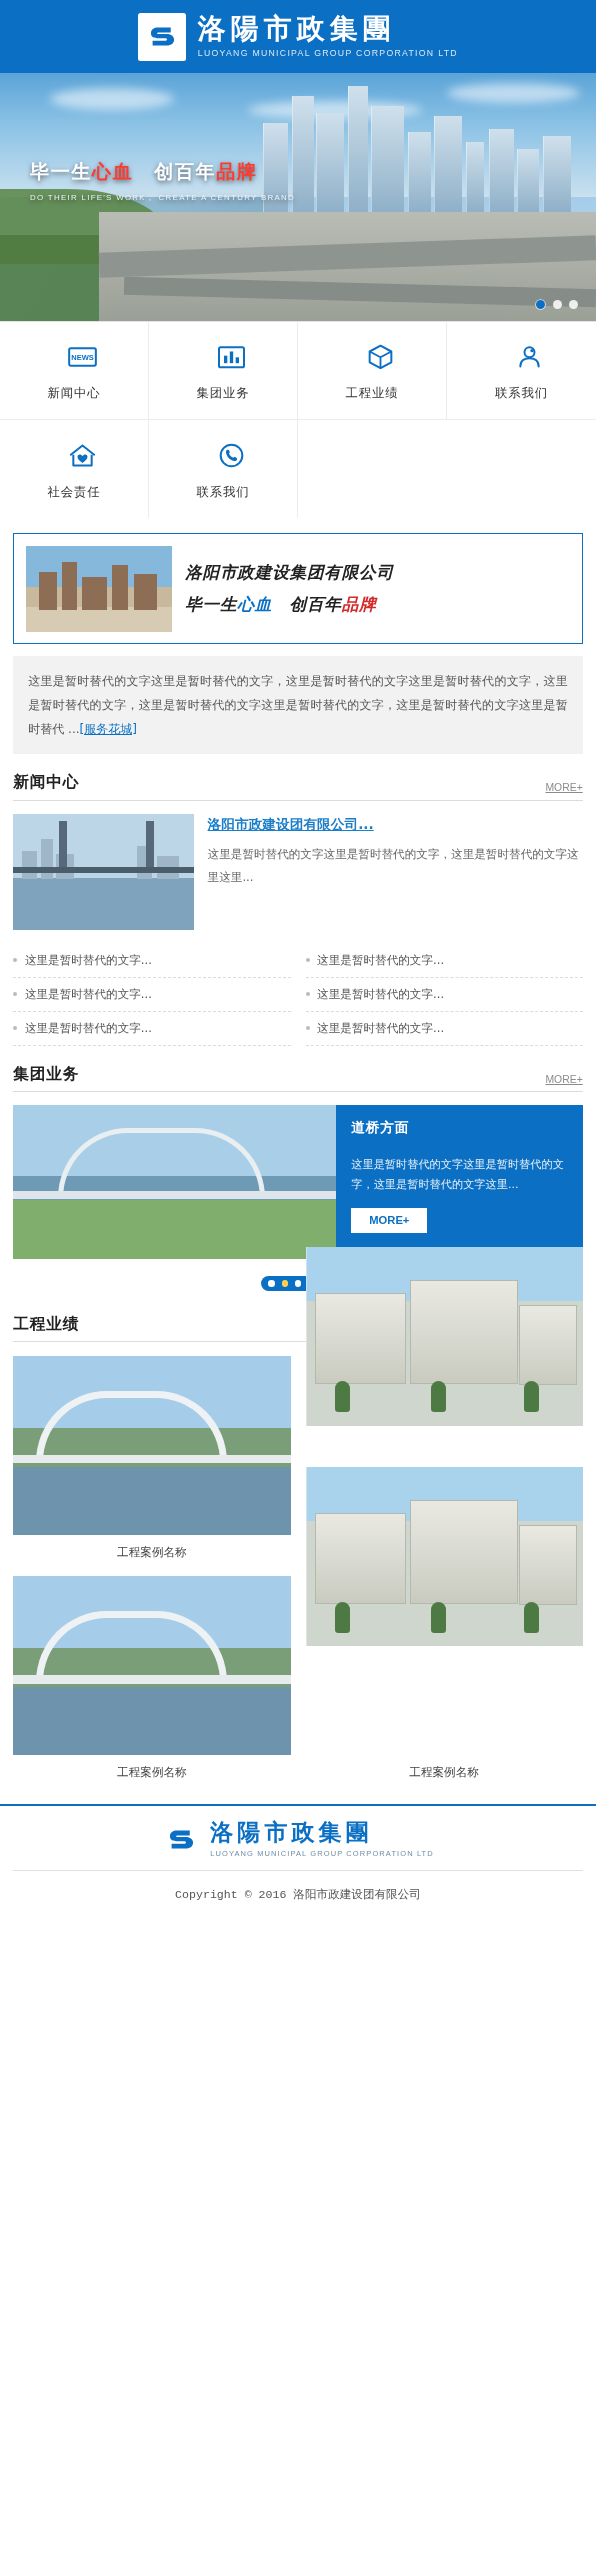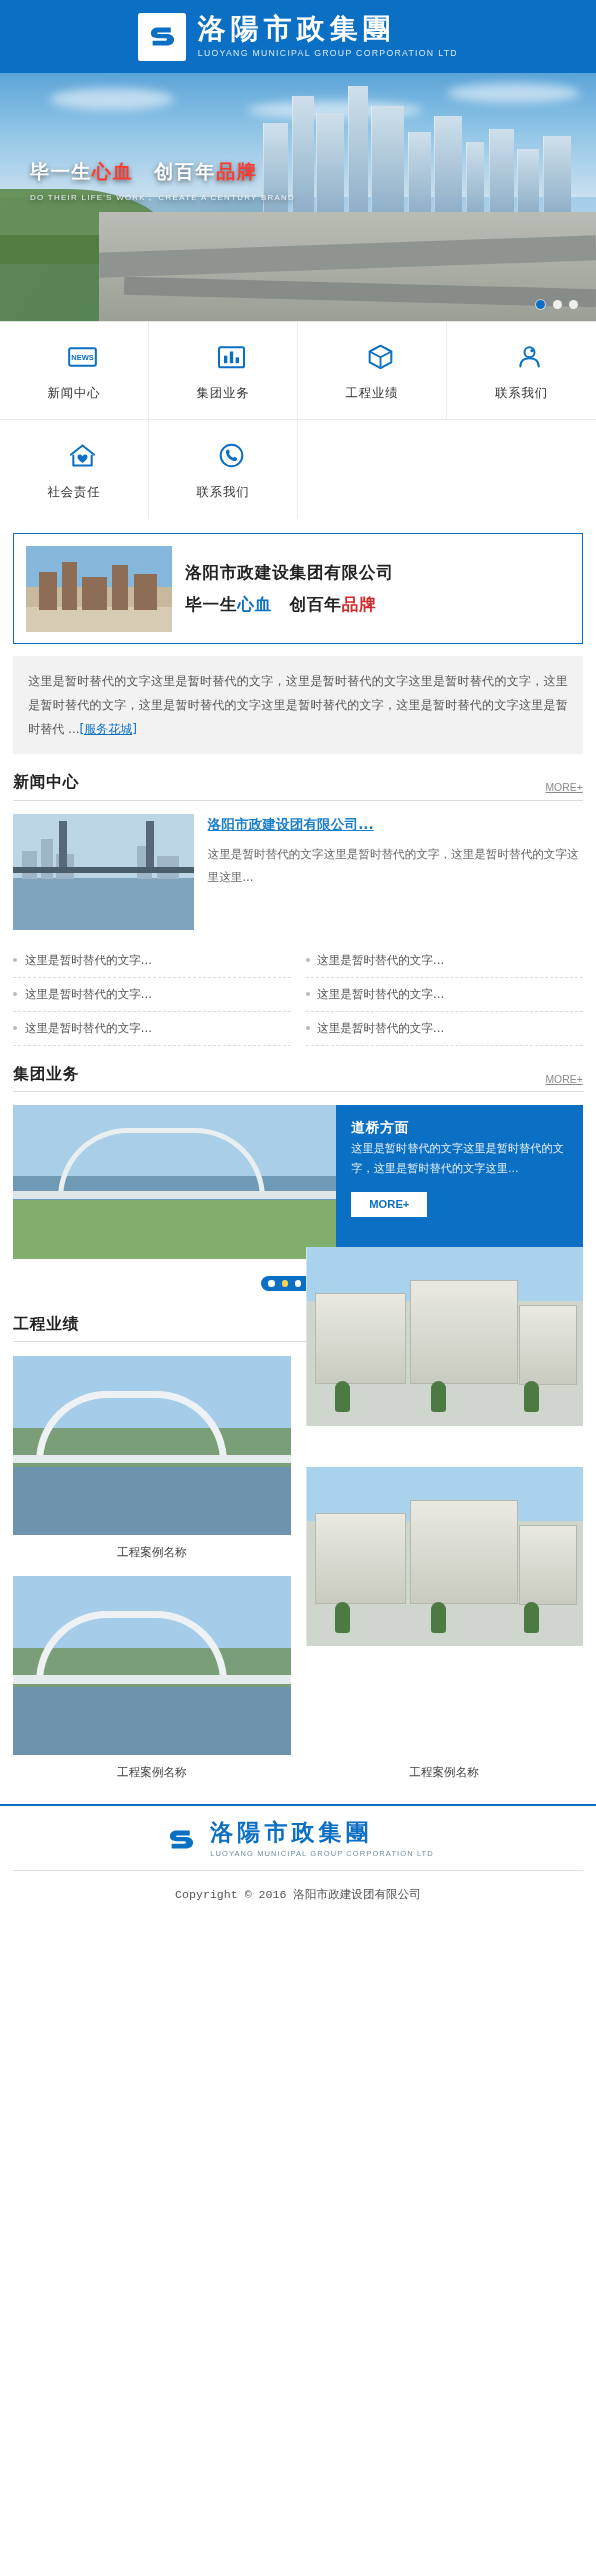--- a/index.html
+++ b/index.html
@@ -135,21 +135,21 @@
     width: 146px; height: 86px; flex: none;
     background: linear-gradient(#86b8dc 0 48%, #c9b99c 48% 100%);
     position: relative; overflow: hidden;
   }
   .about-thumb .t-b {
     position: absolute; bottom: 21.5px; background: #8d6e55;
   }
   .about-thumb .t-plaza {
     position:absolute; left:0; bottom:0; width:100%; height:25px; background:#d8cbb4;
   }
-  .about-text { flex: 1; }
+  .about-text { flex: 1; font-style: italic; }
   .about-title {
     font-size: 16.6px; color: #222; font-weight: bold; letter-spacing: 0.8px;
     font-family: "DejaVu Sans", "Liberation Sans", sans-serif;
   }
   .about-slogan {
     margin-top: 10px; font-size: 16.6px; font-weight: bold; letter-spacing: 0.8px;
     color: #222;
     font-family: "DejaVu Sans", "Liberation Sans", sans-serif;
   }
   .about-slogan .accent { color: #0b6fc4; }
@@ -234,21 +234,21 @@
     position: absolute; left: 0; top: 86px; width: 100%; height: 7.5px; background: #dfe6ea;
   }
   .biz-info {
     flex: 1; background: #0b6fc4; color: #fff; padding: 13.3px 15px;
   }
   .biz-title {
     font-size: 13.7px; font-weight: bold; letter-spacing: 0.8px;
     font-family: "DejaVu Sans", "Liberation Sans", sans-serif;
   }
   .biz-text {
-    margin-top: 2px; font-size: 11.2px; line-height: 1.85; color: #e6f0f8;
+    margin-top: 18px; font-size: 11.2px; line-height: 1.85; color: #e6f0f8;
     font-family: "DejaVu Sans", "Liberation Sans", sans-serif;
   }
   .biz-btn {
     margin-top: 11.6px; display: inline-block;
     background: #ffffff; color: #0b6fc4;
     font-size: 11.2px; font-weight: bold;
     padding: 6.6px 18px; border: none; cursor: pointer;
     font-family: "Liberation Sans", sans-serif;
   }
   .biz-dots {

